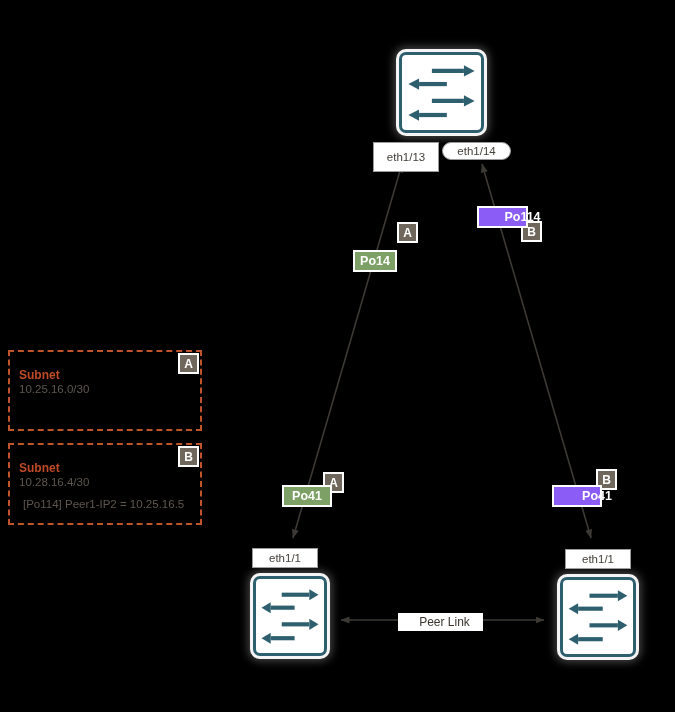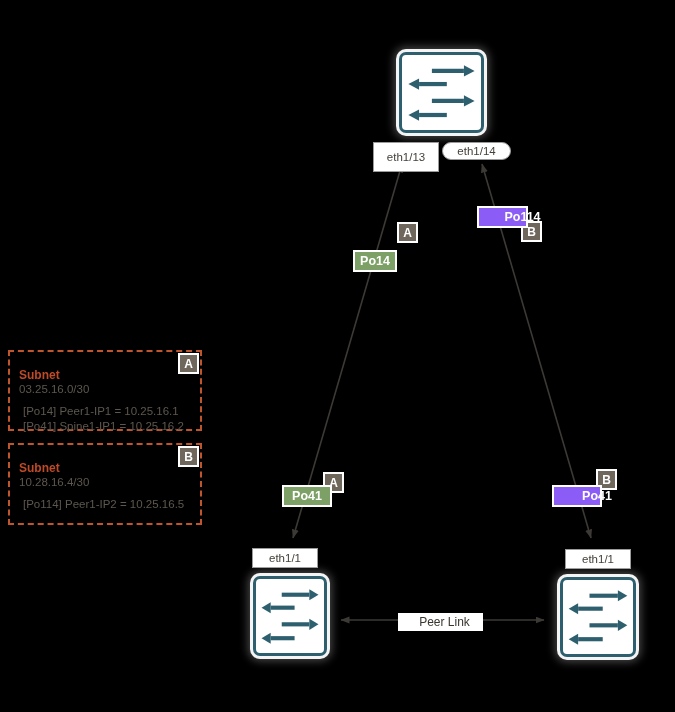--- a/index.html
+++ b/index.html
@@ -79,25 +79,21 @@
 
   <div class="po green" style="left:353px;top:207px;width:44px;height:22px;margin-top:43px;">Po14</div>
   <div class="badge" style="left:397px;top:222px;">A</div>
 
   <div class="po purple" style="left:477px;top:206px;width:51px;height:22px;">Po114</div>
   <div class="badge" style="left:521px;top:221px;">B</div>
 
   <div class="subnet" style="left:8px;top:350px;height:81px;">
     <div class="badge">A</div>
     <div class="title">Subnet</div>
-    <div class="cidr">03.25.16.0/30</div>
-    <div class="entries">
-      <div>[Po14] Peer1-IP1 = 10.25.16.1</div>
-      <div>[Po41] Spine1-IP1 = 10.25.16.2</div>
-    </div>
+    <div class="cidr">10.25.16.0/30</div>
   </div>
 
   <div class="subnet" style="left:8px;top:443px;height:82px;">
     <div class="badge">B</div>
     <div class="title">Subnet</div>
     <div class="cidr">10.28.16.4/30</div>
     <div class="entries">
       <div>[Po114] Peer1-IP2 = 10.25.16.5</div>
     </div>
   </div>

